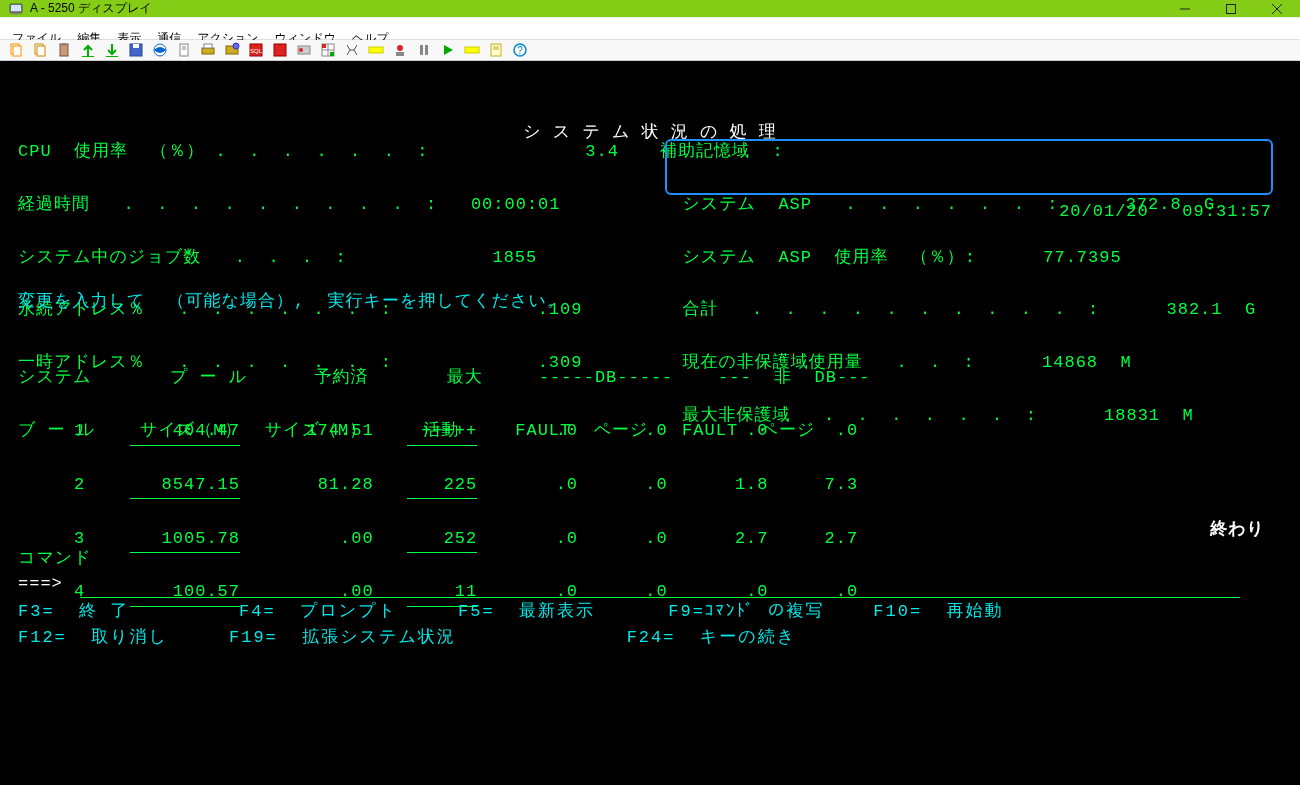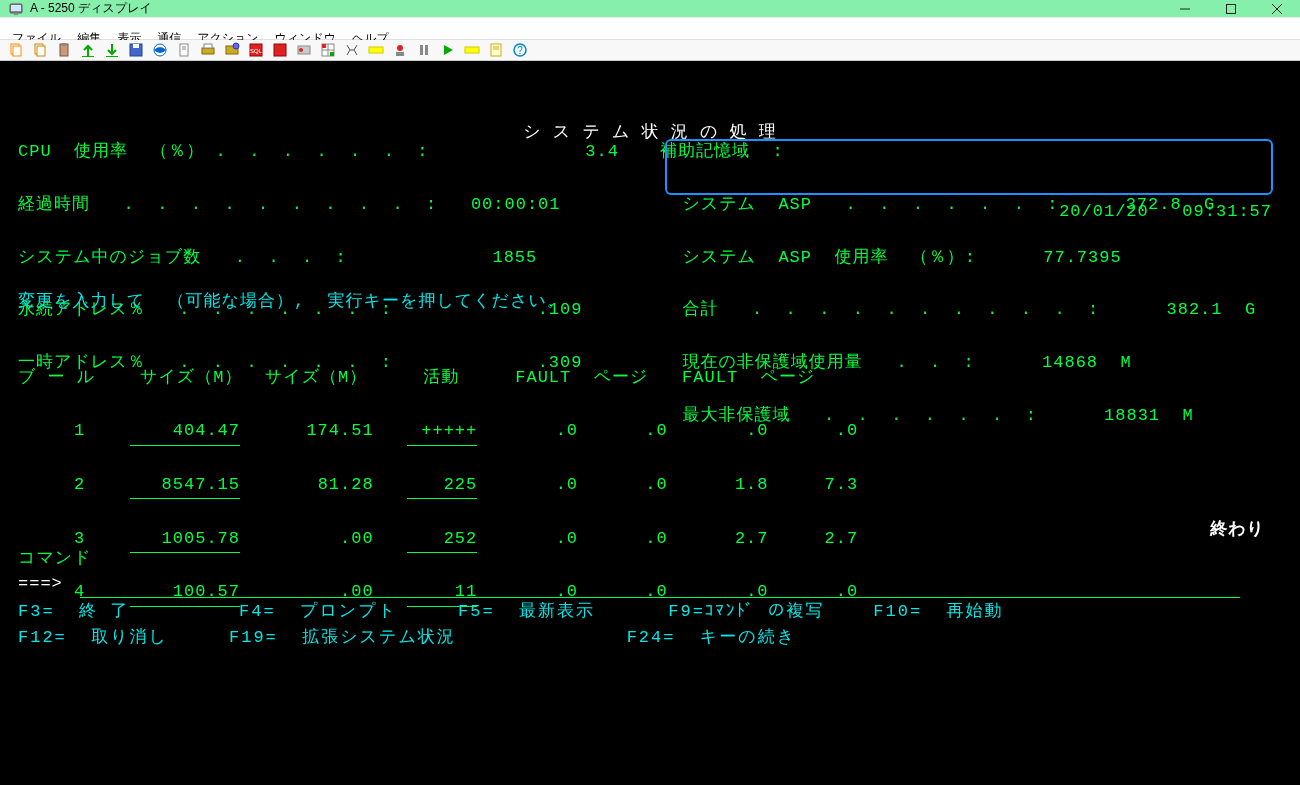--- a/index.html
+++ b/index.html
@@ -12,21 +12,21 @@
 }
 .window {
   width: 100%;
   height: 100%;
   background: white;
   display: flex;
   flex-direction: column;
 }
 .titlebar {
   height: 30px;
-  background: #86efac;
+  background: #84cc16;
   display: flex;
   align-items: center;
   padding-left: 8px;
   border-bottom: 1px solid #eee;
 }
 .titlebar-icon {
   width: 16px;
   height: 16px;
   margin-right: 6px;
 }
@@ -321,20 +321,21 @@
 <div class="term-line">  <span>現在の非保護域使用量   .  .  :</span>      <span>14868  M</span></div>
 <div class="term-line">  <span>最大非保護域   .  .  .  .  .  .  :</span>      <span>18831  M</span></div>
     </div>
 
     <div class="cyan-box"></div>
 
     <div class="term-line cyan" style="position:absolute;top:228px">変更を入力して  （可能な場合）,  実行キーを押してください。</div>
 
     
     <div style="position:absolute;top:278px;left:18px">
+<div class="term-line"><span>システム</span>       <span>プ ー ル</span>      <span>予約済</span>       <span>最大</span>     <span>-----DB-----</span>    <span>---  非  DB---</span></div>
 <div class="term-line"><span>ブ ー ル</span>    <span>サイズ（M）</span>  <span>サイズ（M）</span>     <span>活動</span>     <span>FAULT</span>  <span>ページ</span>   <span>FAULT</span>  <span>ページ</span></div>
     </div>
 
     
     <div style="position:absolute;top:331px;left:18px">
 <div class="term-line">     <span>1</span>    <span class="underline-seg" style="width:110px;text-align:right">404.47</span>   <span style="display:inline-block;width:100px;text-align:right">174.51</span>   <span class="underline-seg" style="width:70px;text-align:right">+++++</span>       <span>.0</span>      <span>.0</span>       <span>.0</span>      <span>.0</span></div>
 <div class="term-line">     <span>2</span>    <span class="underline-seg" style="width:110px;text-align:right">8547.15</span>   <span style="display:inline-block;width:100px;text-align:right">81.28</span>   <span class="underline-seg" style="width:70px;text-align:right">225</span>       <span>.0</span>      <span>.0</span>      <span>1.8</span>     <span>7.3</span></div>
 <div class="term-line">     <span>3</span>    <span class="underline-seg" style="width:110px;text-align:right">1005.78</span>   <span style="display:inline-block;width:100px;text-align:right">.00</span>   <span class="underline-seg" style="width:70px;text-align:right">252</span>       <span>.0</span>      <span>.0</span>      <span>2.7</span>     <span>2.7</span></div>
 <div class="term-line">     <span>4</span>    <span class="underline-seg" style="width:110px;text-align:right">100.57</span>   <span style="display:inline-block;width:100px;text-align:right">.00</span>   <span class="underline-seg" style="width:70px;text-align:right">11</span>       <span>.0</span>      <span>.0</span>       <span>.0</span>      <span>.0</span></div>
     </div>

